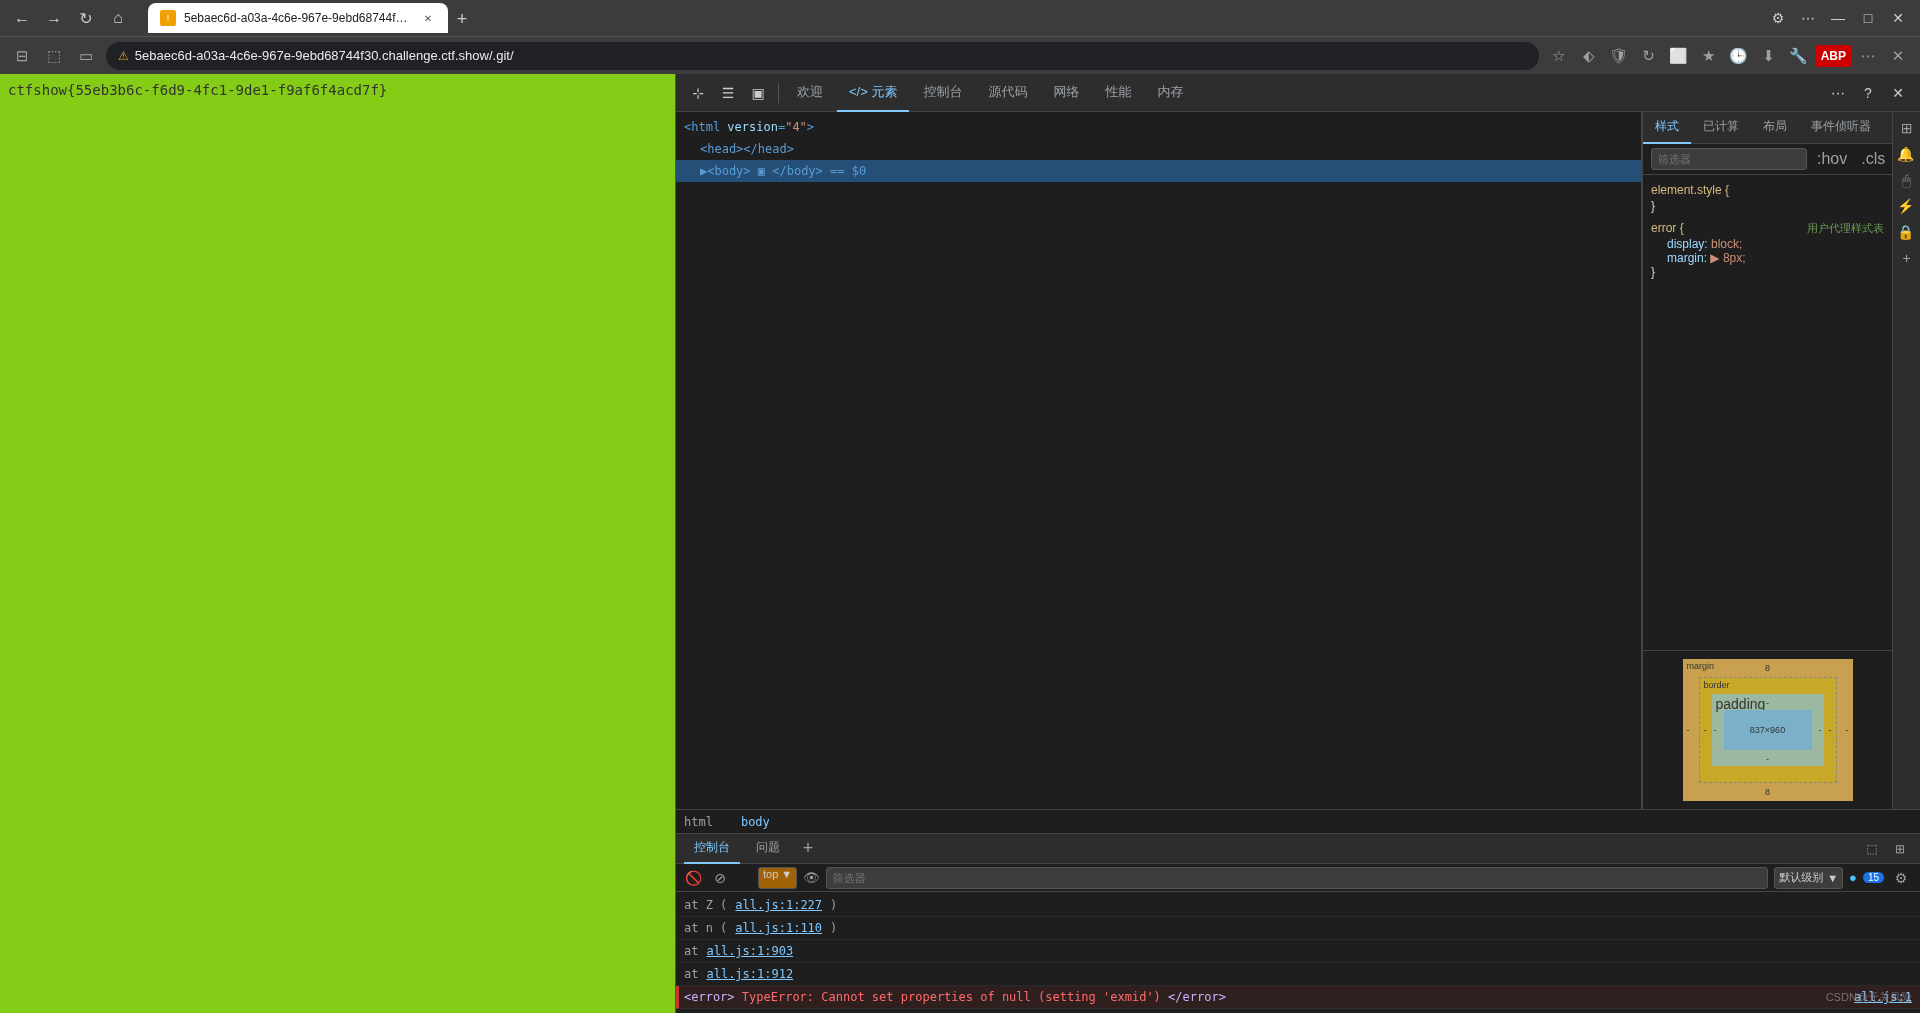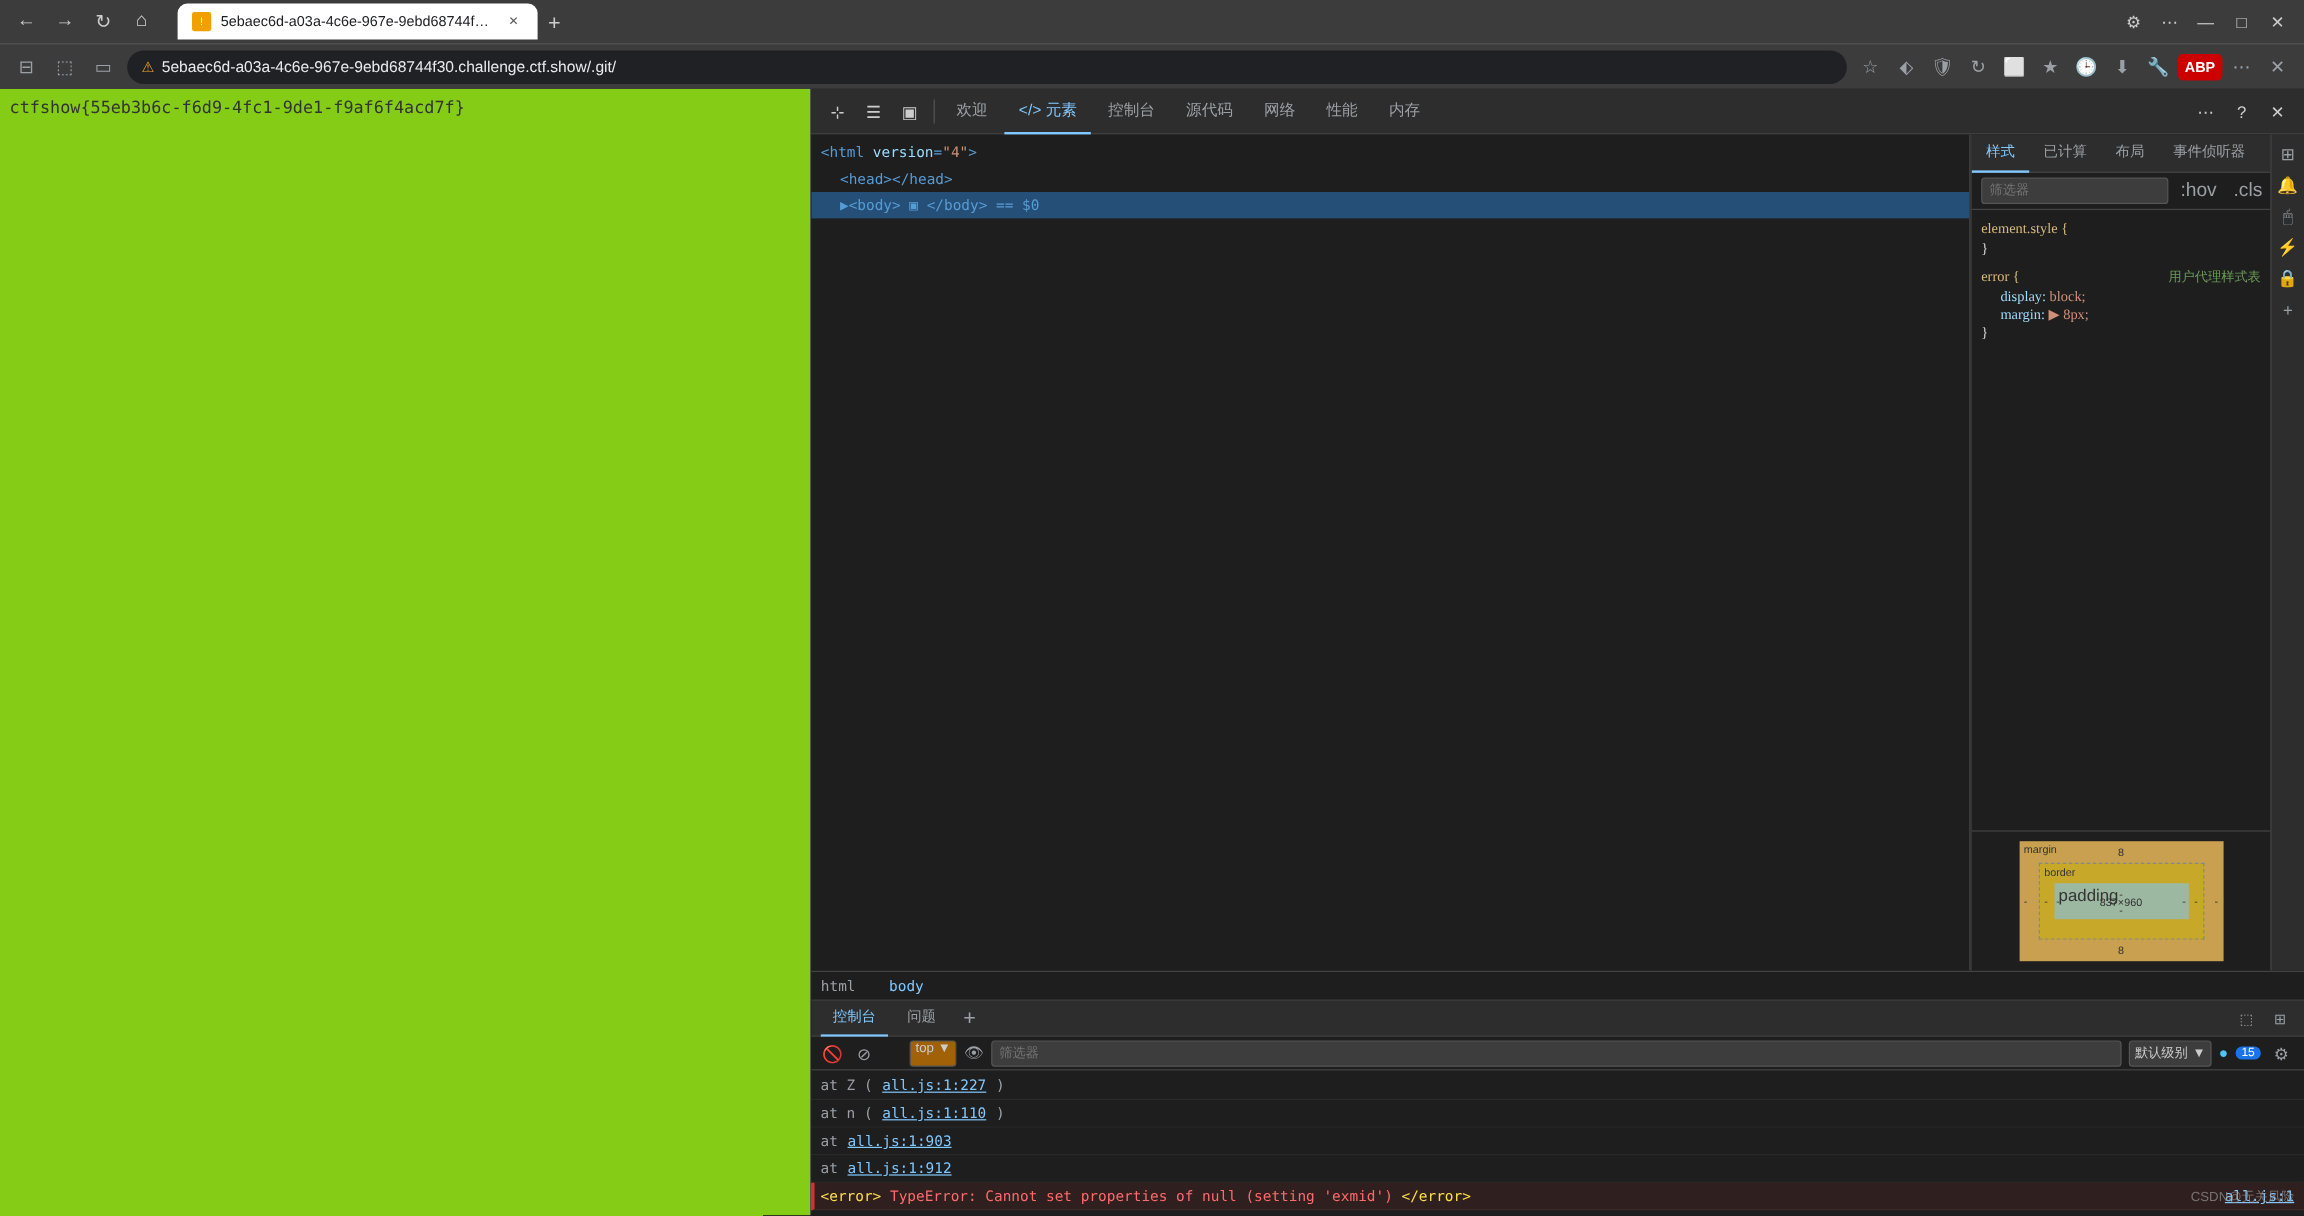--- a/index.html
+++ b/index.html
@@ -223,38 +223,38 @@
       padding: 0 6px;
     }
     .hov-cls-btn {
       font-size: 16px;
       color: #9aa0a6;
       cursor: pointer;
       padding: 2px 4px;
       border-radius: 3px;
     }
     .styles-add-btn { color: #9aa0a6; cursor: pointer; font-size: 16px; width: 20px; height: 20px; display: flex; align-items: center; justify-content: center; }
-    .styles-content { flex: 1; overflow: auto; font-family: Liberation Serif, serif; font-size: 12px; color: #d4d4d4; padding: 8px; }
+    .styles-content { flex: 1; overflow: auto; font-family: Liberation Sans, sans-serif; font-size: 12px; color: #d4d4d4; padding: 8px; }
     .style-rule { margin-bottom: 8px; }
     .style-selector { color: #d7ba7d; margin-bottom: 2px; }
     .style-brace { color: #d4d4d4; }
     .style-property { color: #9cdcfe; margin-left: 16px; }
     .style-value { color: #ce9178; }
     .style-source { color: #6a9955; font-size: 11px; float: right; }
 
     
     .box-model-section {
       border-top: 1px solid #444;
       padding: 8px;
       flex-shrink: 0;
     }
     .box-model-diagram {
       position: relative;
       width: 170px;
-      height: 100px;
+      height: 142px;
       margin: 0 auto;
     }
 
     
     .right-sidebar {
       width: 28px;
       background: #2d2d2d;
       display: flex;
       flex-direction: column;
       align-items: center;
@@ -337,21 +337,21 @@
     .console-line {
       padding: 2px 8px;
       border-bottom: 1px solid rgba(255,255,255,0.05);
       display: flex;
       align-items: flex-start;
       gap: 8px;
       line-height: 18px;
     }
     .console-line.error { background: rgba(255, 50, 50, 0.08); border-left: 3px solid #cc3333; padding-left: 5px; }
     .link-blue { color: #80c8ff; cursor: pointer; text-decoration: underline; }
-    .error-tag { color: #fde047; }
+    .error-tag { color: #c4b5fd; }
     .prompt-arrow { color: #9aa0a6; }
 
     
     .watermark {
       position: fixed;
       bottom: 8px;
       right: 8px;
       color: rgba(150,150,150,0.7);
       font-size: 11px;
     }

